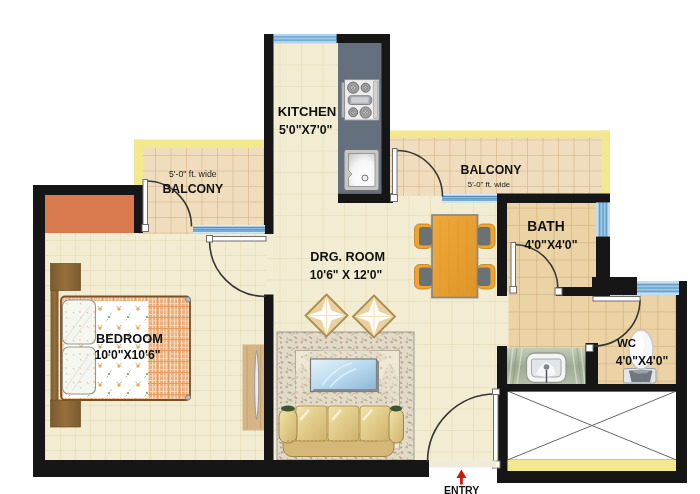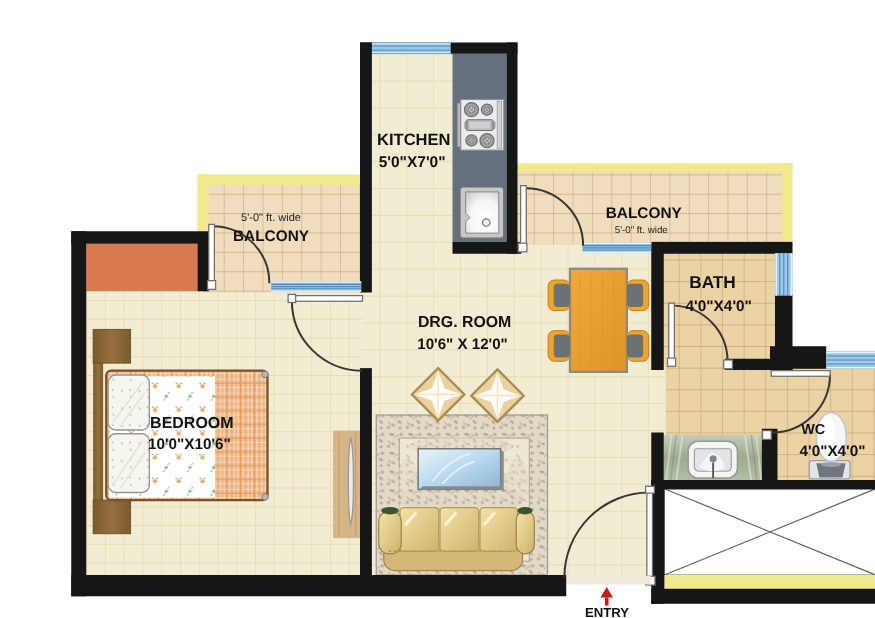--- a/index.html
+++ b/index.html
@@ -1,16 +1,16 @@
 <!DOCTYPE html>
 <html><head>
 <meta charset="utf-8">
 <style>
 html,body{margin:0;padding:0;background:#ffffff;}
-#plan{width:632px;height:494px;position:relative;font-family:"Liberation Sans",sans-serif;padding-left:24px;}
+#plan{width:632px;height:494px;position:relative;font-family:"Liberation Sans",sans-serif;}
 svg{display:block;}
 </style>
 </head>
 <body>
 <div id="plan">
 <svg width="700" height="494" viewBox="0 0 700 494">
 <defs>
 <pattern id="grid15" width="15" height="15" patternUnits="userSpaceOnUse">
   <rect width="15" height="15" fill="#f2ecd3"></rect>
   <path d="M0 0H15M0 0V15" stroke="#e3d7ab" stroke-width="1" fill="none"></path>

